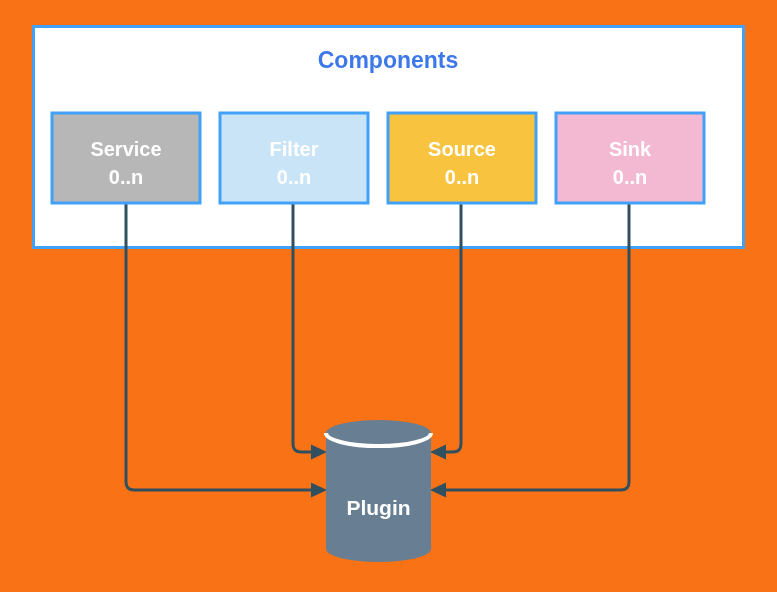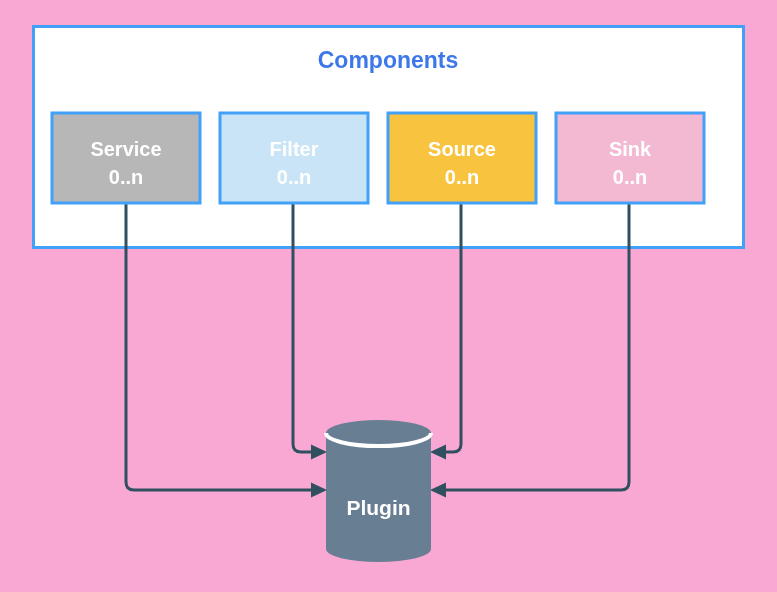--- a/index.html
+++ b/index.html
@@ -8,21 +8,21 @@
     background: #ffffff;
     width: 777px;
     height: 592px;
     overflow: hidden;
     font-family: "Liberation Sans", sans-serif;
   }
   .canvas {
     position: relative;
     width: 777px;
     height: 592px;
-    background: #f9a8d4;
+    background: #f97316;
   }
   svg { display: block; }
   text {
     font-family: "Liberation Sans", sans-serif;
     font-weight: bold;
   }
   .title-text   { font-size: 23px; }
   .node-label   { font-size: 20px; }
   .node-mult    { font-size: 20px; }
   .target-label { font-size: 21px; }

